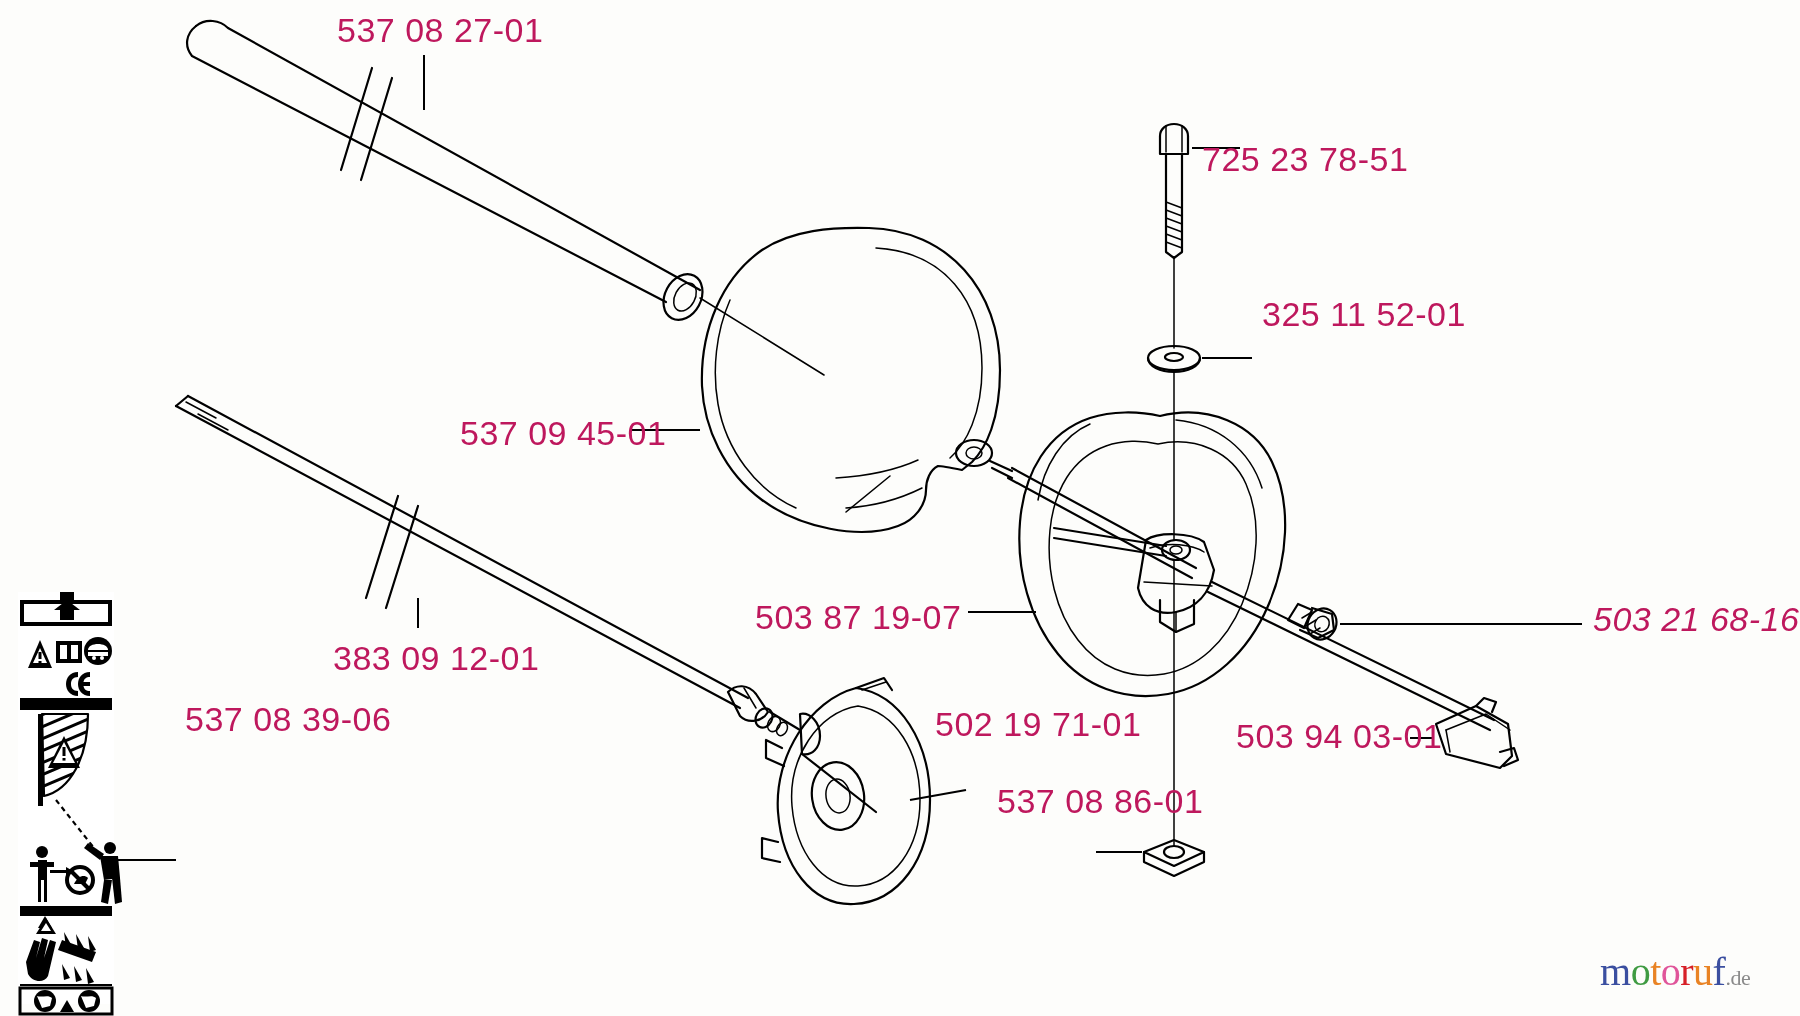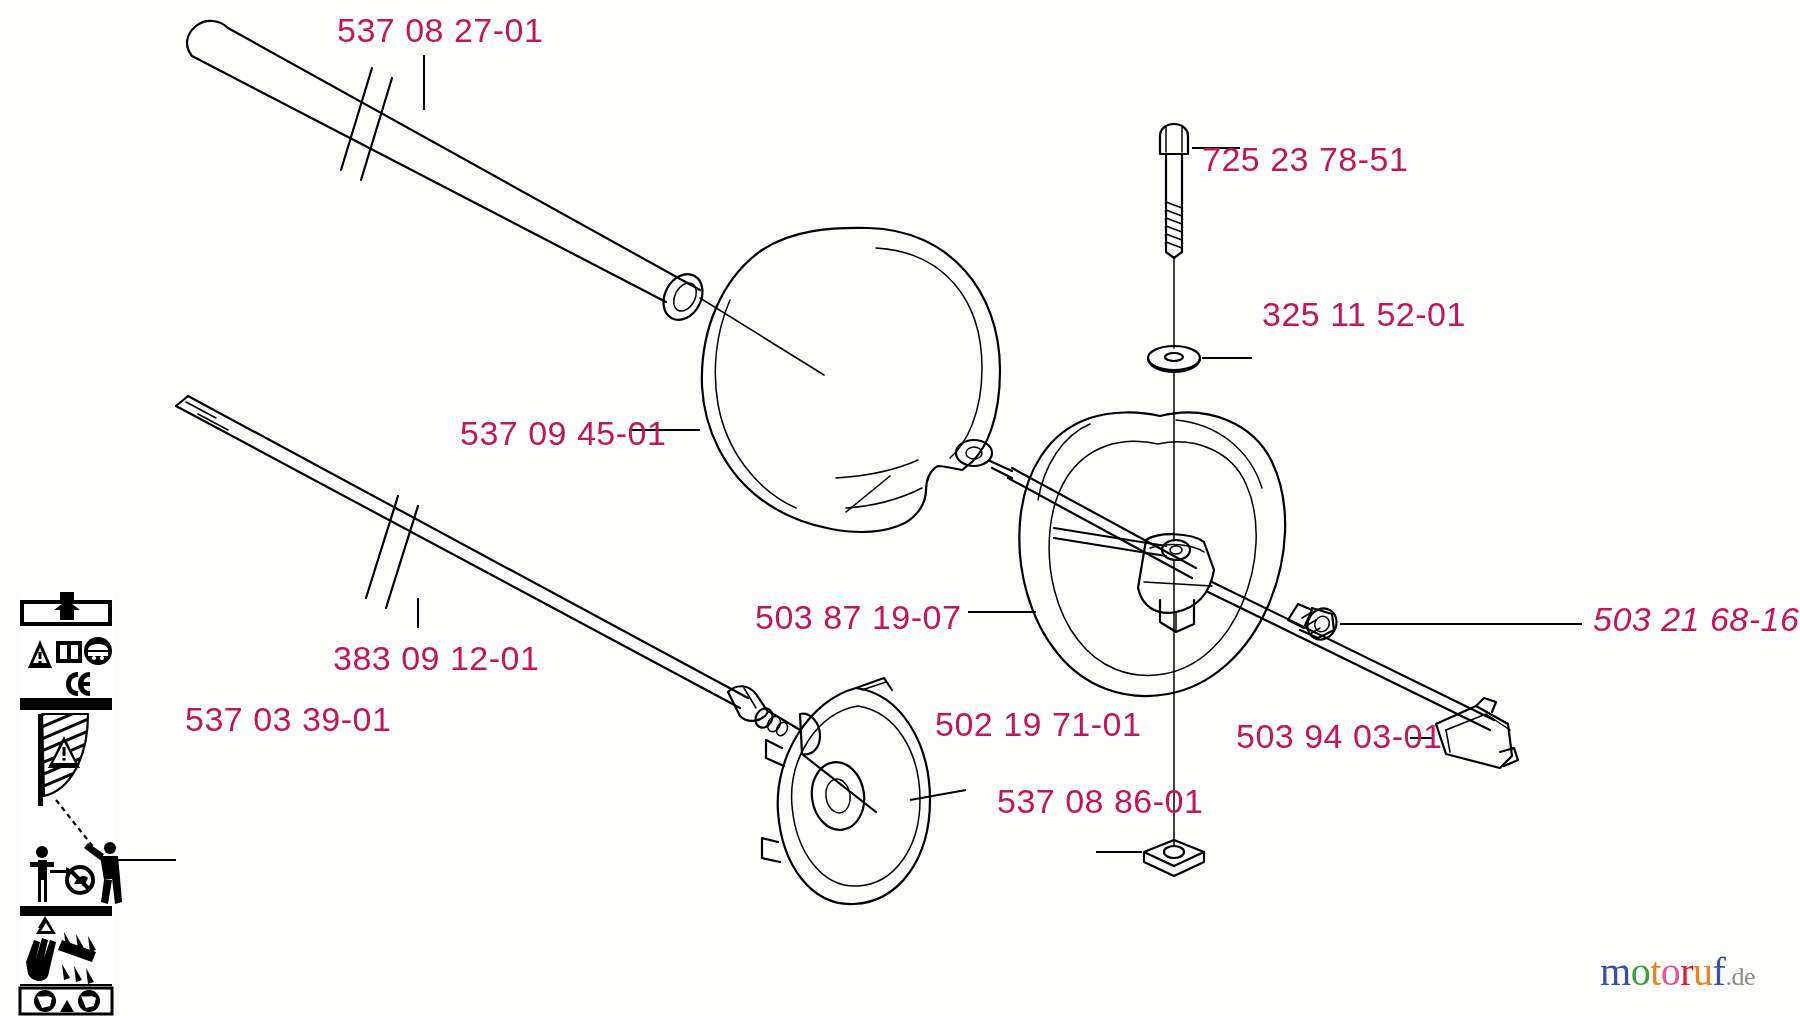--- a/index.html
+++ b/index.html
@@ -41,21 +41,21 @@
     left: 1600px;
     top: 952px;
     font-family: "Liberation Serif", serif;
     font-size: 40px;
     letter-spacing: -0.5px;
     line-height: 1;
     white-space: nowrap;
   }
   .wm span { display: inline-block; }
   .wm .sfx {
-    font-size: 26px;
+    font-size: 22px;
     color: #8b8b8b;
   }
 </style>
 </head>
 <body>
 
 <div id="diagram-root">
 
   <svg class="sheet" viewBox="0 0 1800 1016">
     <defs>
@@ -373,21 +373,21 @@
     </g>
 
   </svg>
 
   <div class="partnum" style="left:337px; top:13px;">537 08 27-01</div>
 
   <div class="partnum" style="left:460px; top:416px;">537 09 45-01</div>
 
   <div class="partnum" style="left:333px; top:641px;">383 09 12-01</div>
 
-  <div class="partnum" style="left:185px; top:702px;">537 03 39-01</div>
+  <div class="partnum" style="left:185px; top:702px;">537 08 39-06</div>
 
   <div class="partnum" style="left:755px; top:600px;">503 87 19-07</div>
 
   <div class="partnum" style="left:1202px; top:134px;margin-top:8px;">725 23 78-51</div>
 
   <div class="partnum" style="left:1262px; top:297px;">325 11 52-01</div>
 
   <div class="partnum" style="left:1593px; top:602px;font-style:italic;">503 21 68-16</div>
 
   <div class="partnum" style="left:935px; top:707px;">502 19 71-01</div>

